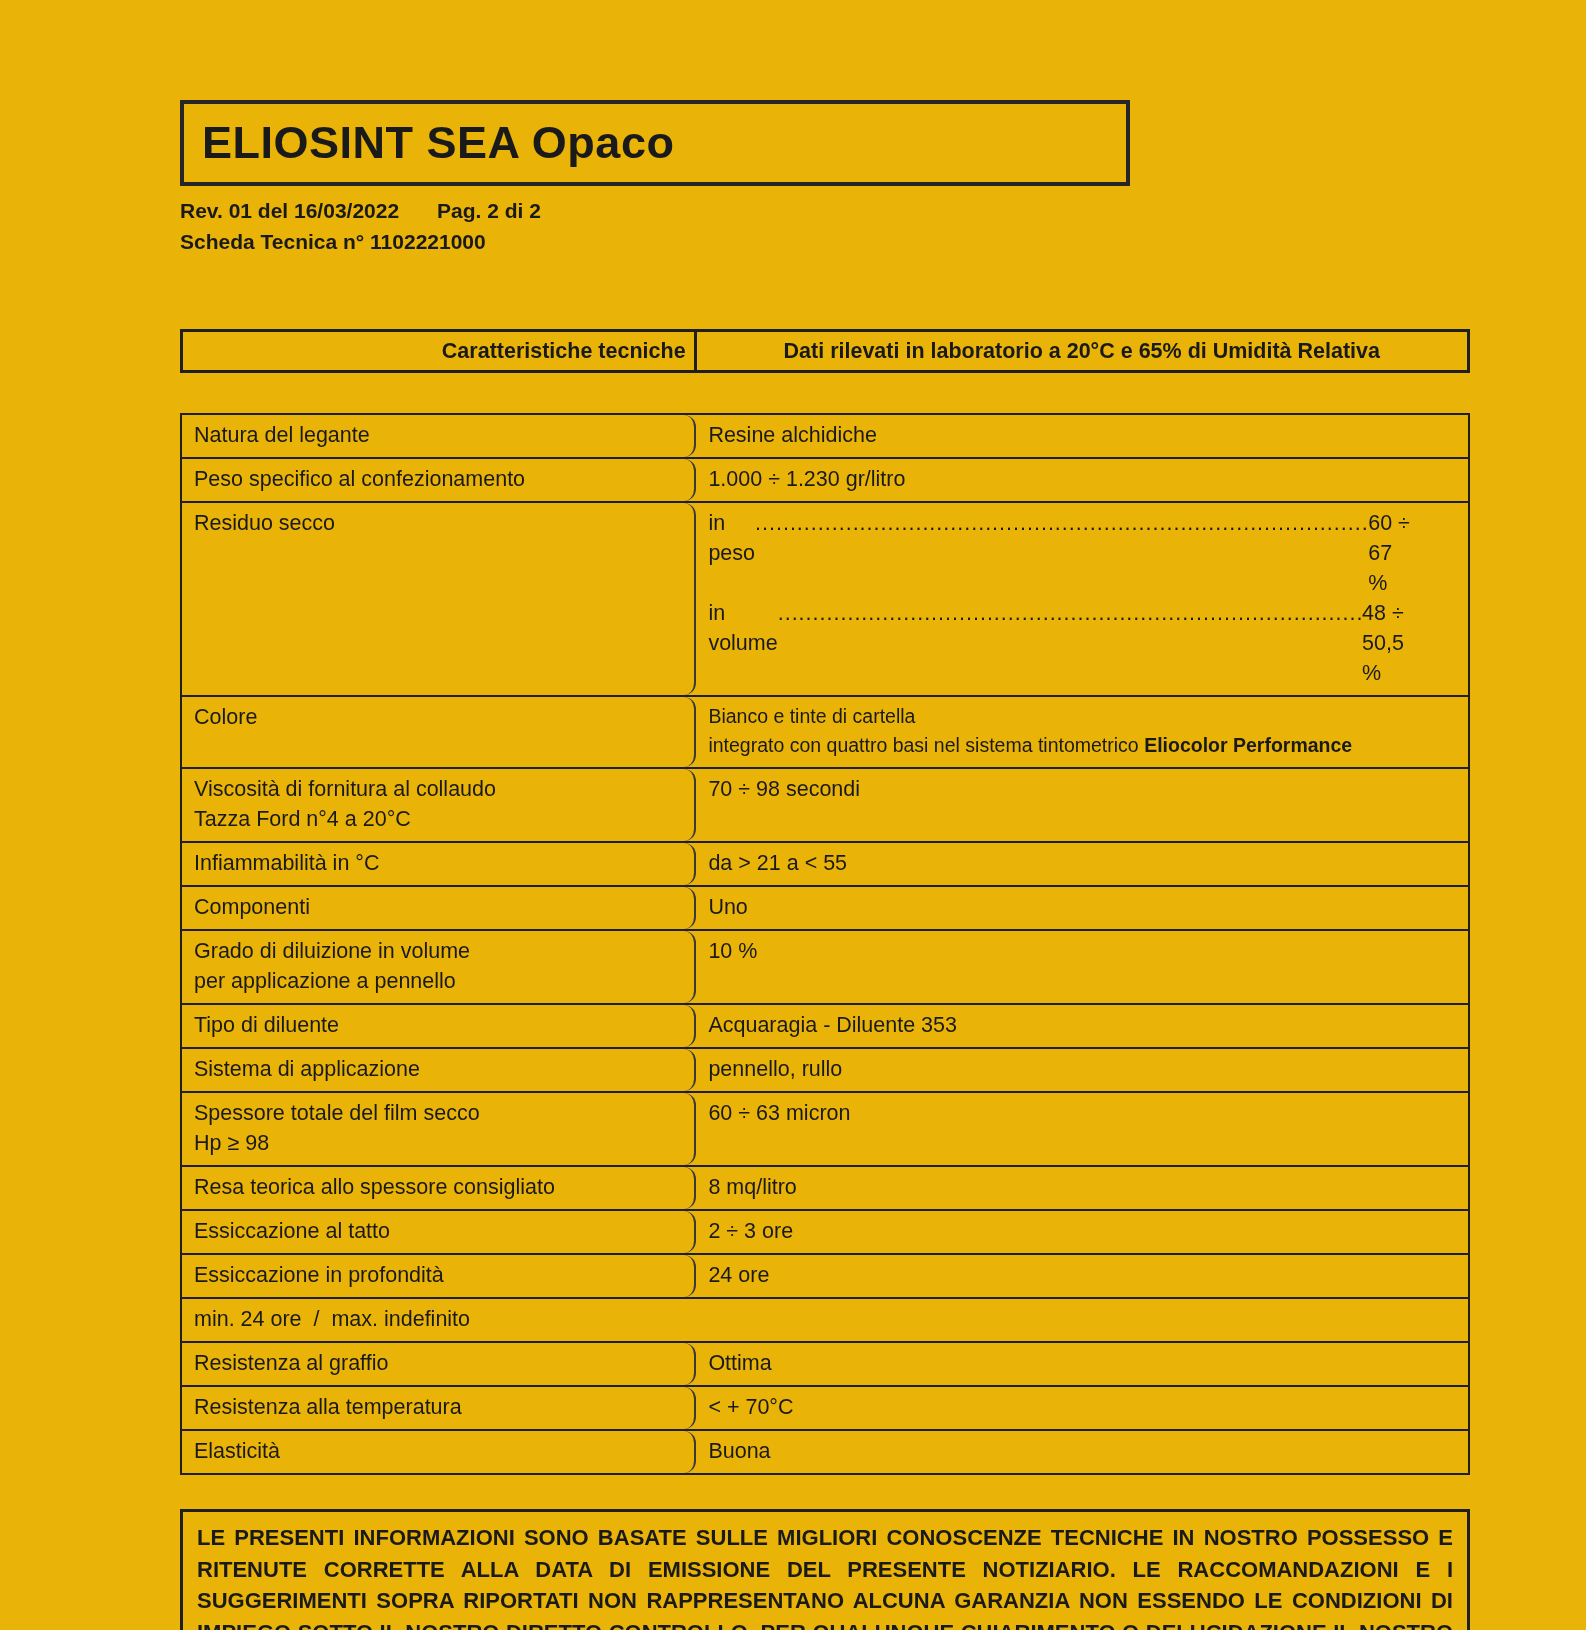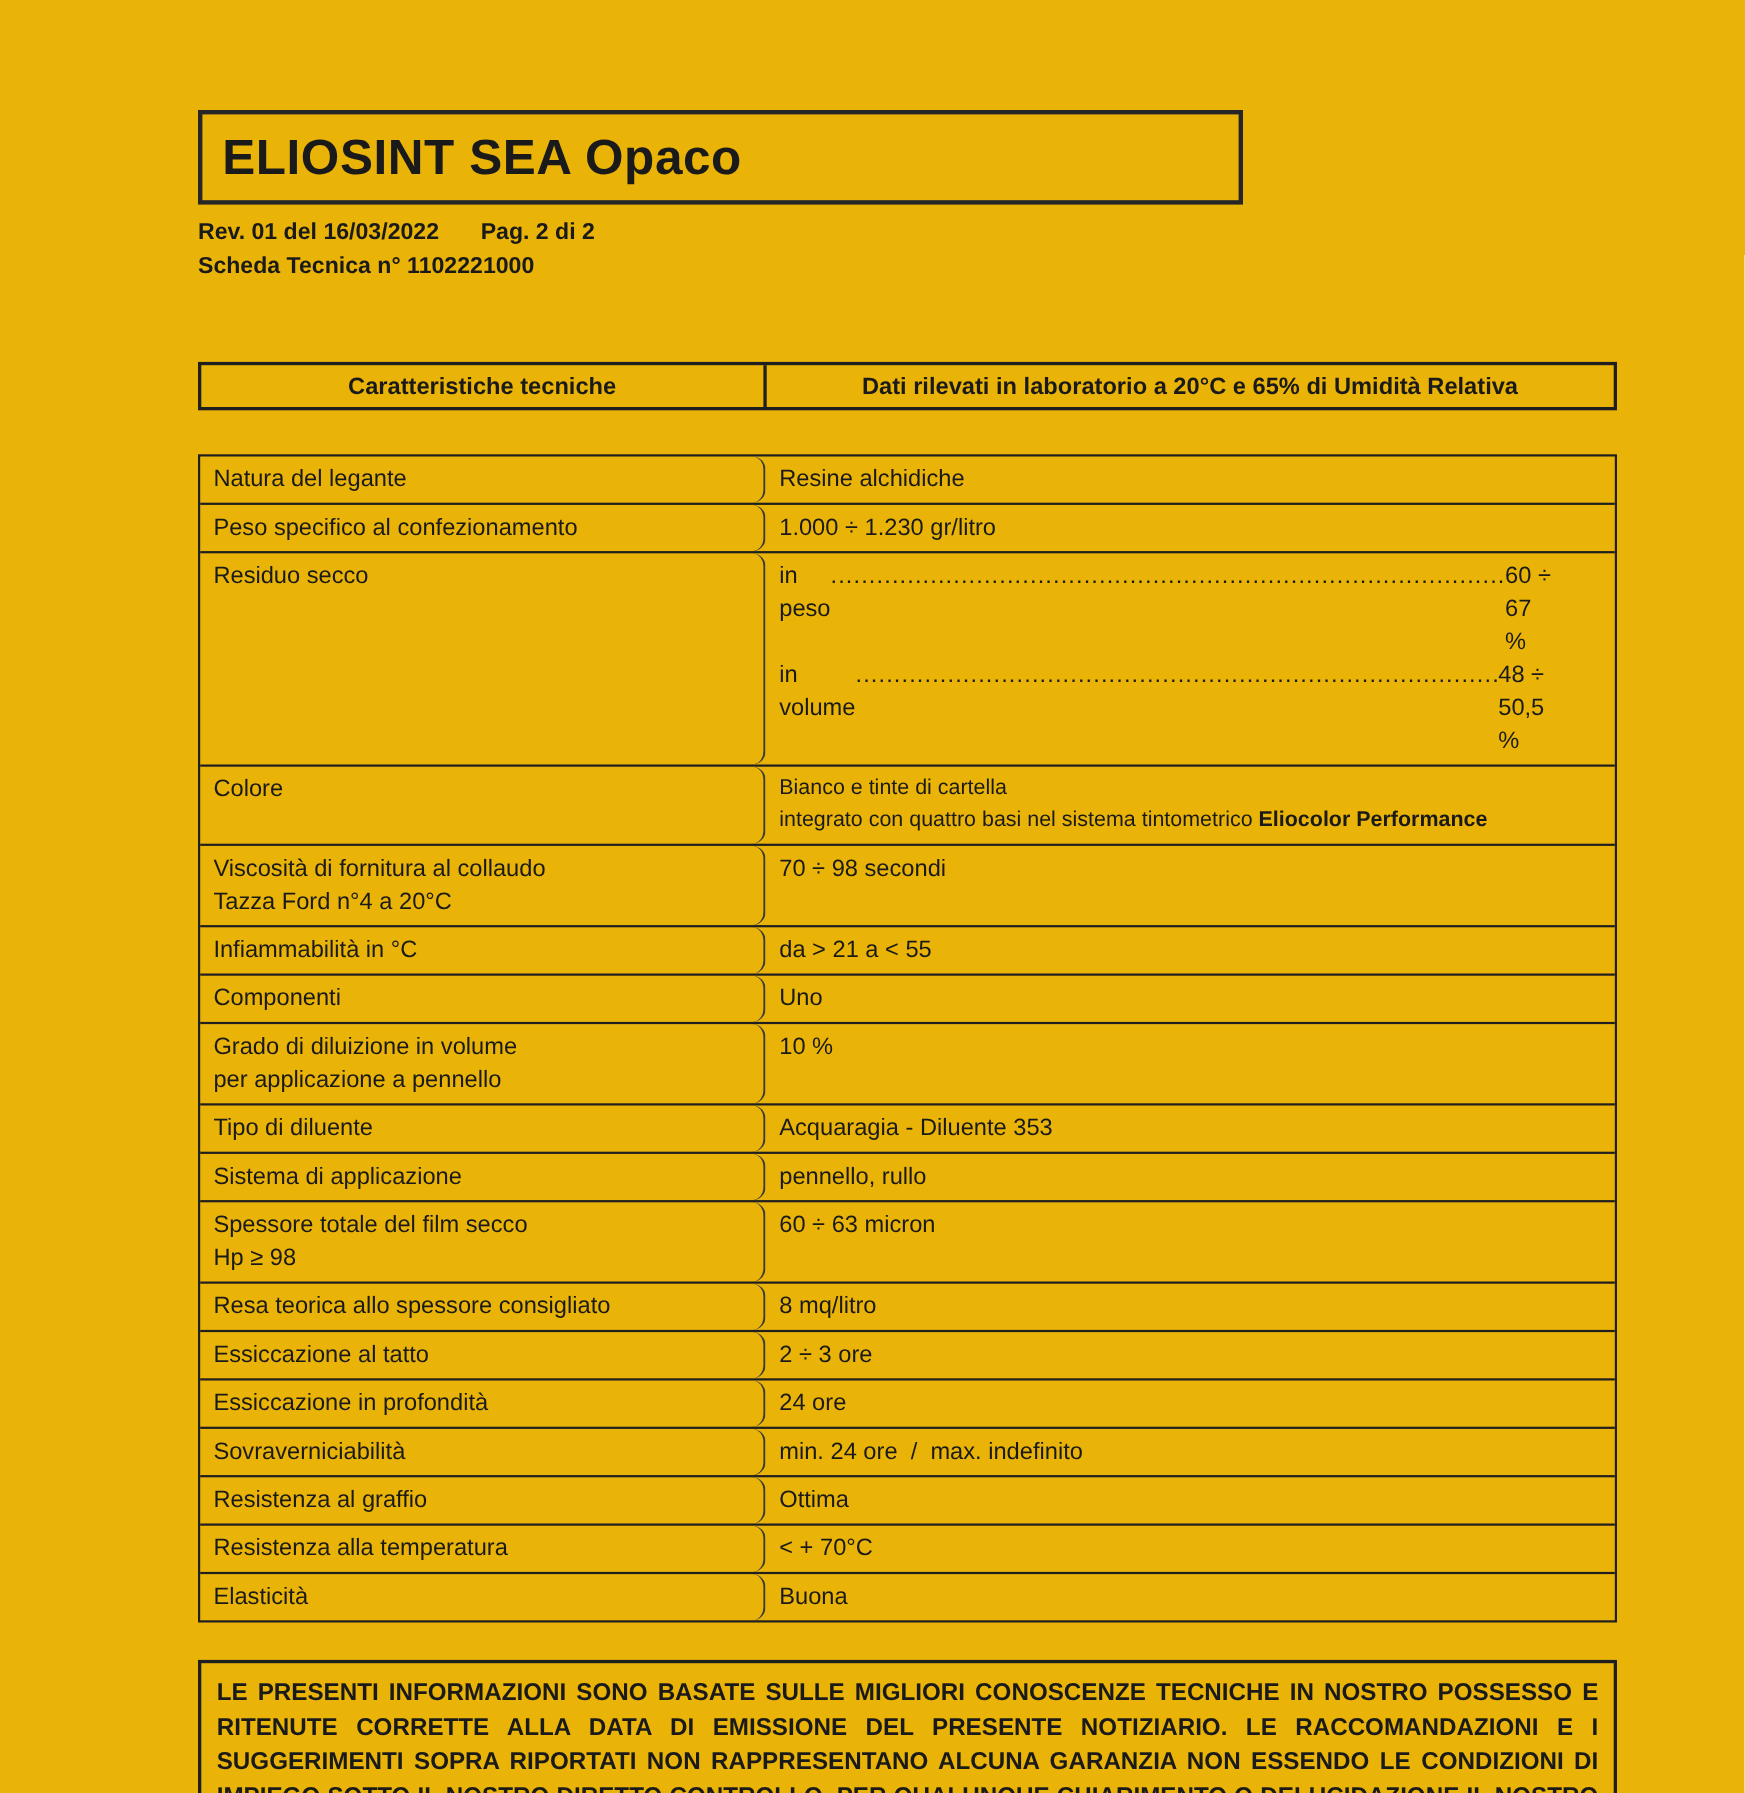--- a/index.html
+++ b/index.html
@@ -41,21 +41,21 @@
     border: 3px solid #1f1f1f;
     display: flex;
   }
   .head-cell {
     padding: 5px 8px;
     font-size: 21.5px;
     font-weight: bold;
     text-align: center;
     line-height: 28px;
   }
-  .head-cell.l { width: 40%; border-right: 3px solid #1f1f1f; }
+  .head-cell.l { width: 40%; border-right: 3px solid #1f1f1f; text-align: right; }
   .head-cell.r { width: 60%; }
 
   
   .spec-table {
     margin-top: 40px;
     width: 1290px;
     border: 2.5px solid #1f1f1f;
   }
   .row { display: flex; border-top: 2px solid #1f1f1f; }
   .row:first-child { border-top: none; }
@@ -222,23 +222,20 @@
       </div>
       <div class="row">
         <div class="cell cl">
           <div class="lline">Essiccazione in profondità</div>
         </div>
         <div class="cell cr">
           <div class="vline"><span>24 ore</span></div>
         </div>
       </div>
       <div class="row">
-        <div class="cell cl">
-          <div class="lline">Sovraverniciabilità</div>
-        </div>
         <div class="cell cr">
           <div class="vline"><span>min. 24 ore  /  max. indefinito</span></div>
         </div>
       </div>
       <div class="row">
         <div class="cell cl">
           <div class="lline">Resistenza al graffio</div>
         </div>
         <div class="cell cr">
           <div class="vline"><span>Ottima</span></div>

